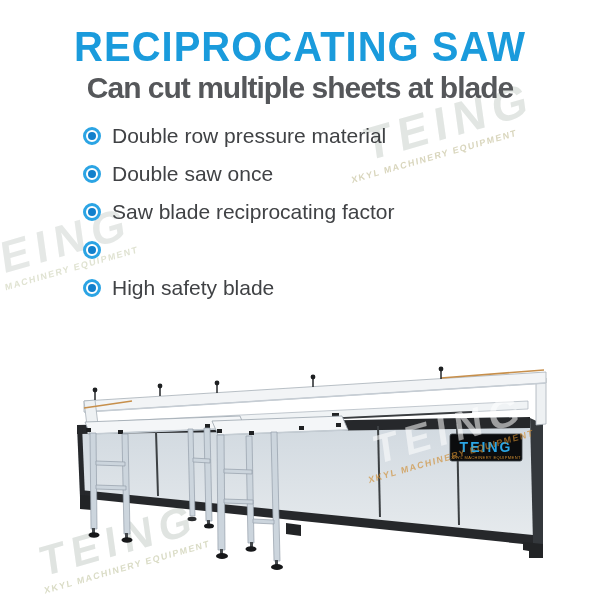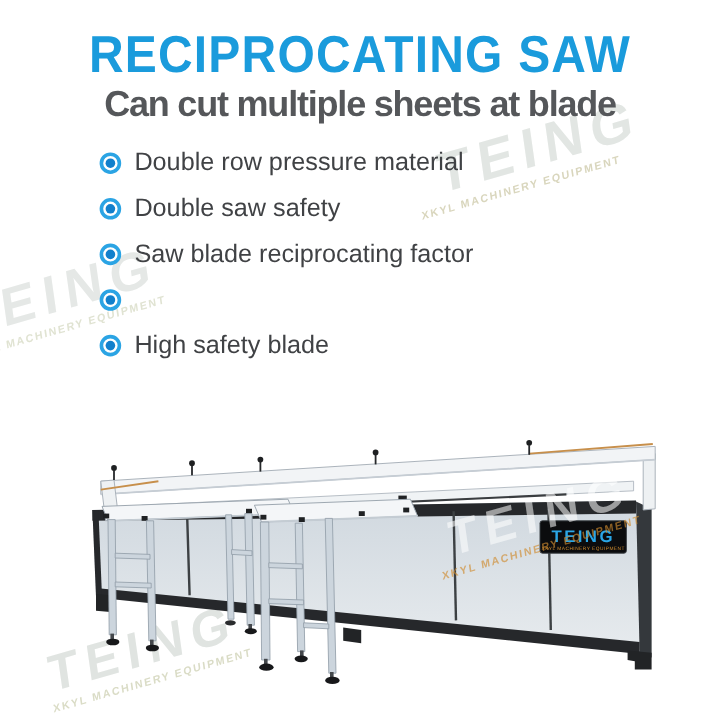--- a/index.html
+++ b/index.html
@@ -44,21 +44,21 @@
   <div class="title">RECIPROCATING SAW</div>
   <div class="subtitle">Can cut multiple sheets at blade</div>
 
   <ul class="features">
     <li class="feature">
       <span class="bullet"></span>
       <span class="feature-label">Double row pressure material</span>
     </li>
     <li class="feature">
       <span class="bullet"></span>
-      <span class="feature-label">Double saw safety</span>
+      <span class="feature-label">Double saw once</span>
     </li>
     <li class="feature">
       <span class="bullet"></span>
       <span class="feature-label">Saw blade reciprocating factor</span>
     </li>
     <li class="feature">
       <span class="bullet"></span>
     </li>
     <li class="feature">
       <span class="bullet"></span>

